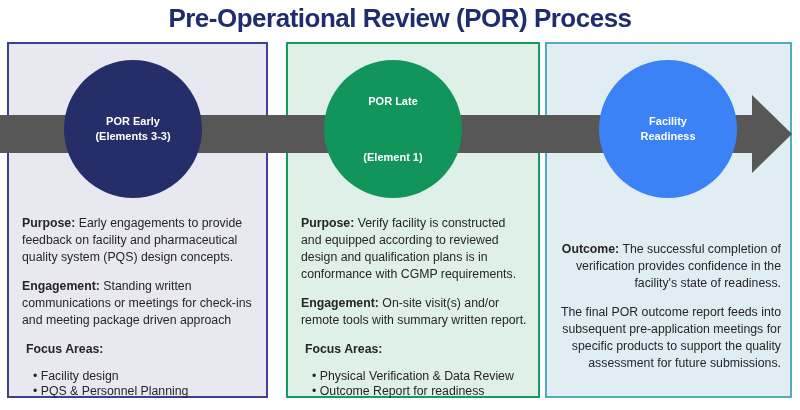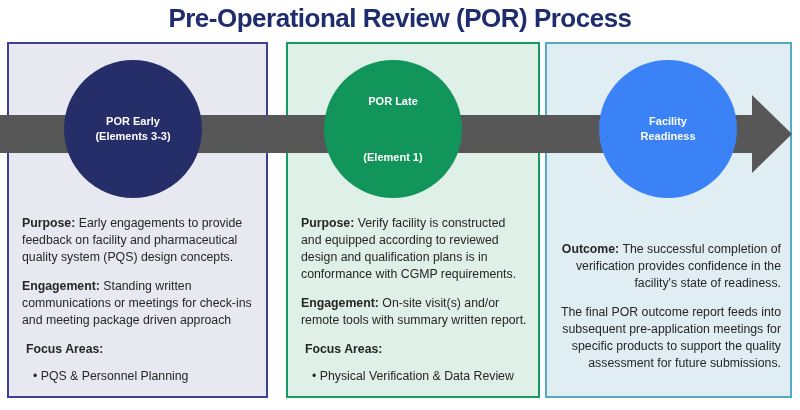--- a/index.html
+++ b/index.html
@@ -105,32 +105,34 @@
 <div class="canvas">
 
   <h1 class="title">Pre-Operational Review (POR) Process</h1>
 
   <section class="panel p1">
     <div class="content">
       <p><span class="b">Purpose:</span> <span>Early engagements to provide feedback on facility and pharmaceutical quality system (PQS) design concepts.</span></p>
       <p><span class="b">Engagement:</span> <span>Standing written communications or meetings for check-ins and meeting package driven approach</span></p>
       <p class="focus-head">Focus Areas:</p>
       <ul>
+        <li>Facility design</li>
         <li>PQS &amp; Personnel Planning</li>
       </ul>
     </div>
   </section>
 
   <section class="panel p2">
     <div class="content">
       <p><span class="b">Purpose:</span> <span>Verify facility is constructed and equipped according to reviewed design and qualification plans is in conformance with CGMP requirements.</span></p>
       <p><span class="b">Engagement:</span> <span>On-site visit(s) and/or remote tools with summary written report.</span></p>
       <p class="focus-head">Focus Areas:</p>
       <ul>
         <li>Physical Verification &amp; Data Review</li>
+        <li>Outcome Report for readiness</li>
       </ul>
     </div>
   </section>
 
   <section class="panel p3">
     <div class="content">
       <p><span class="b">Outcome:</span> <span>The successful completion of verification provides confidence in the facility's state of readiness.</span></p>
       <p>The final POR outcome report feeds into subsequent pre-application meetings for specific products to support the quality assessment for future submissions.</p>
     </div>
   </section>

